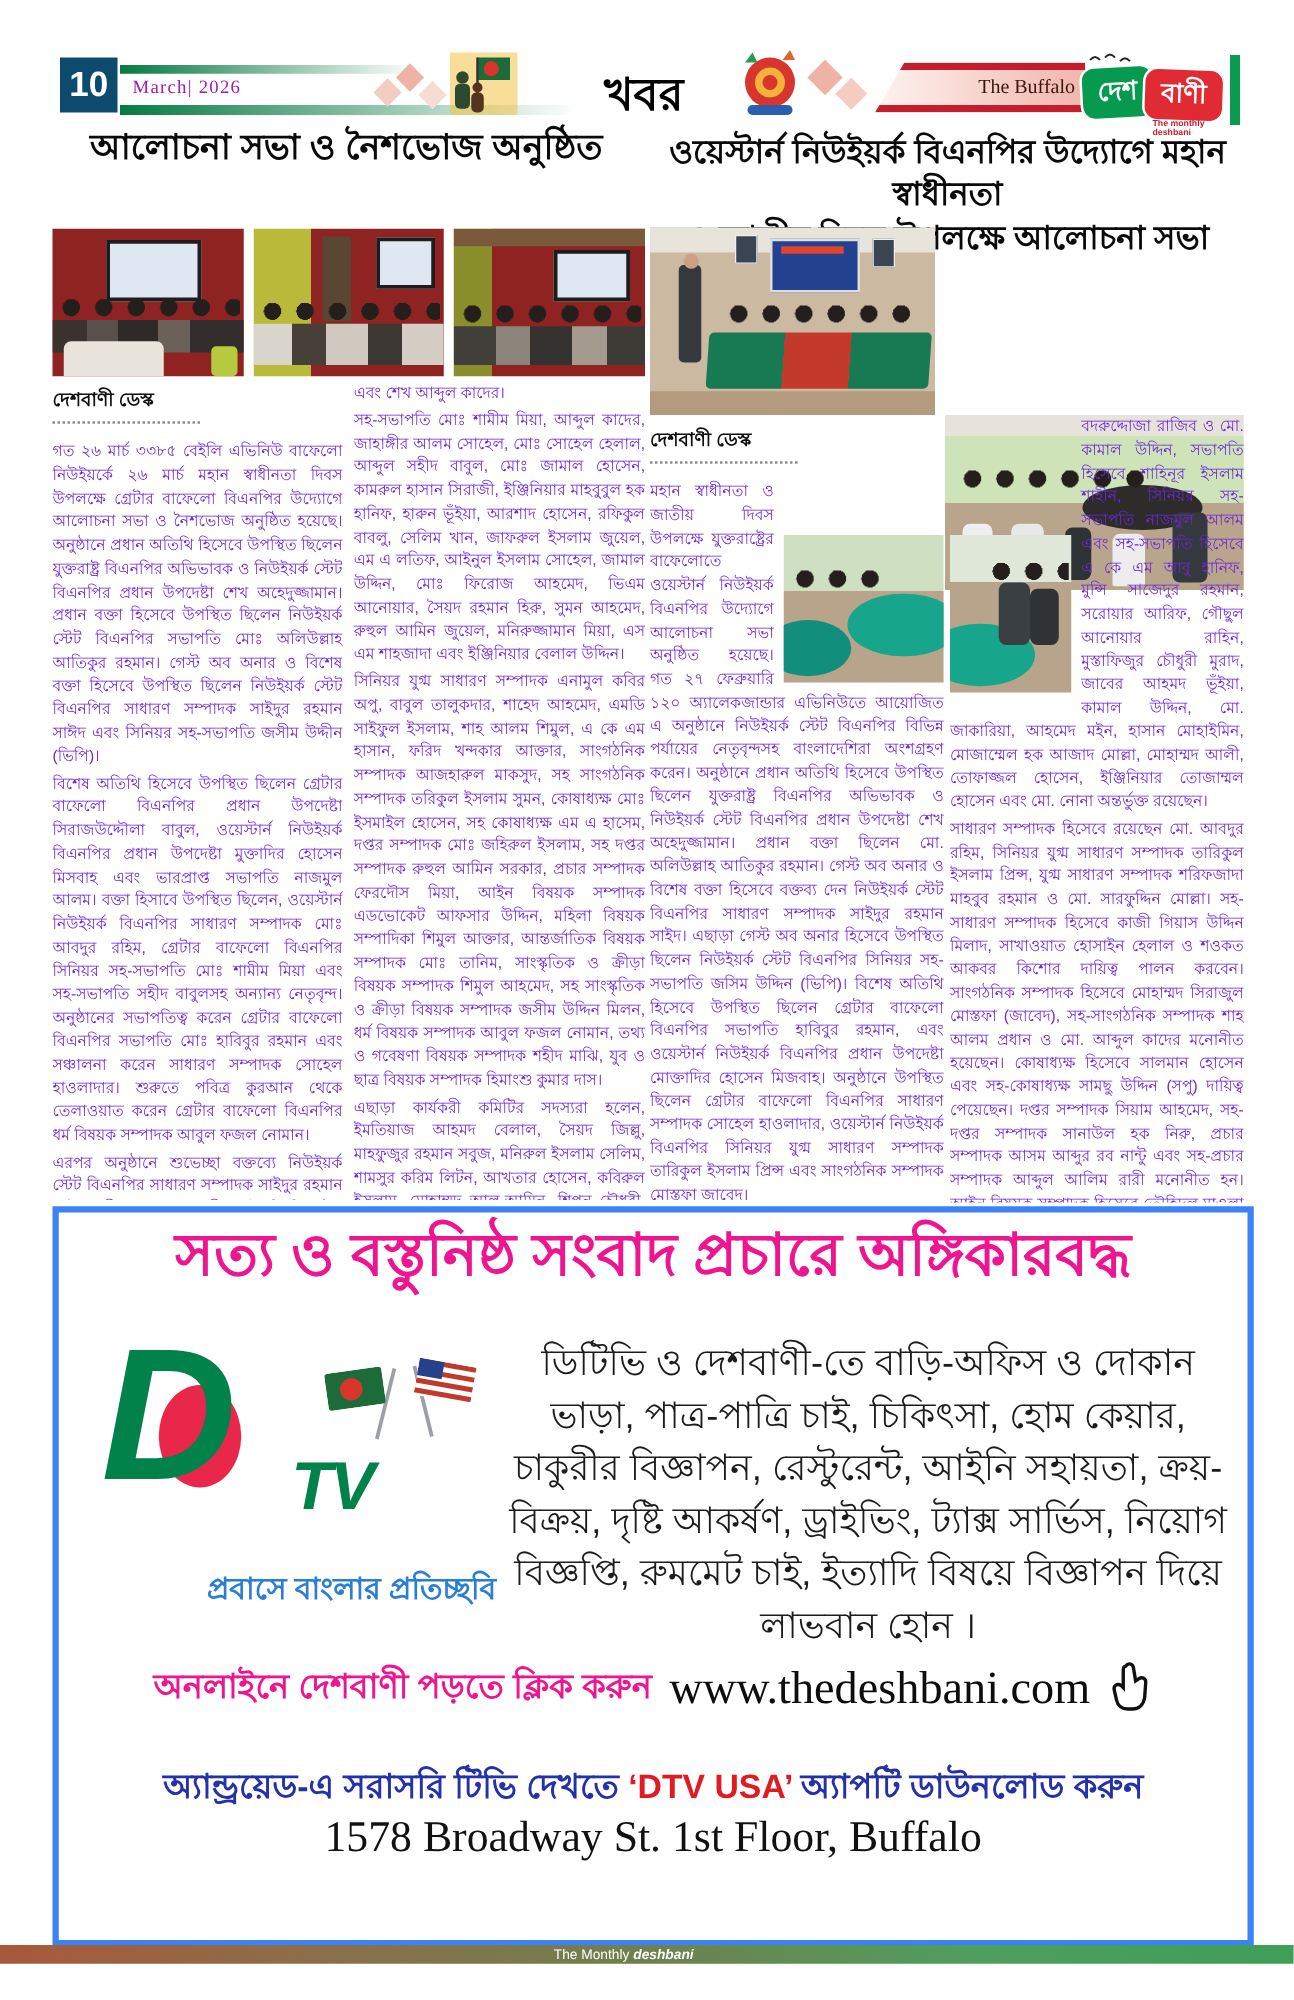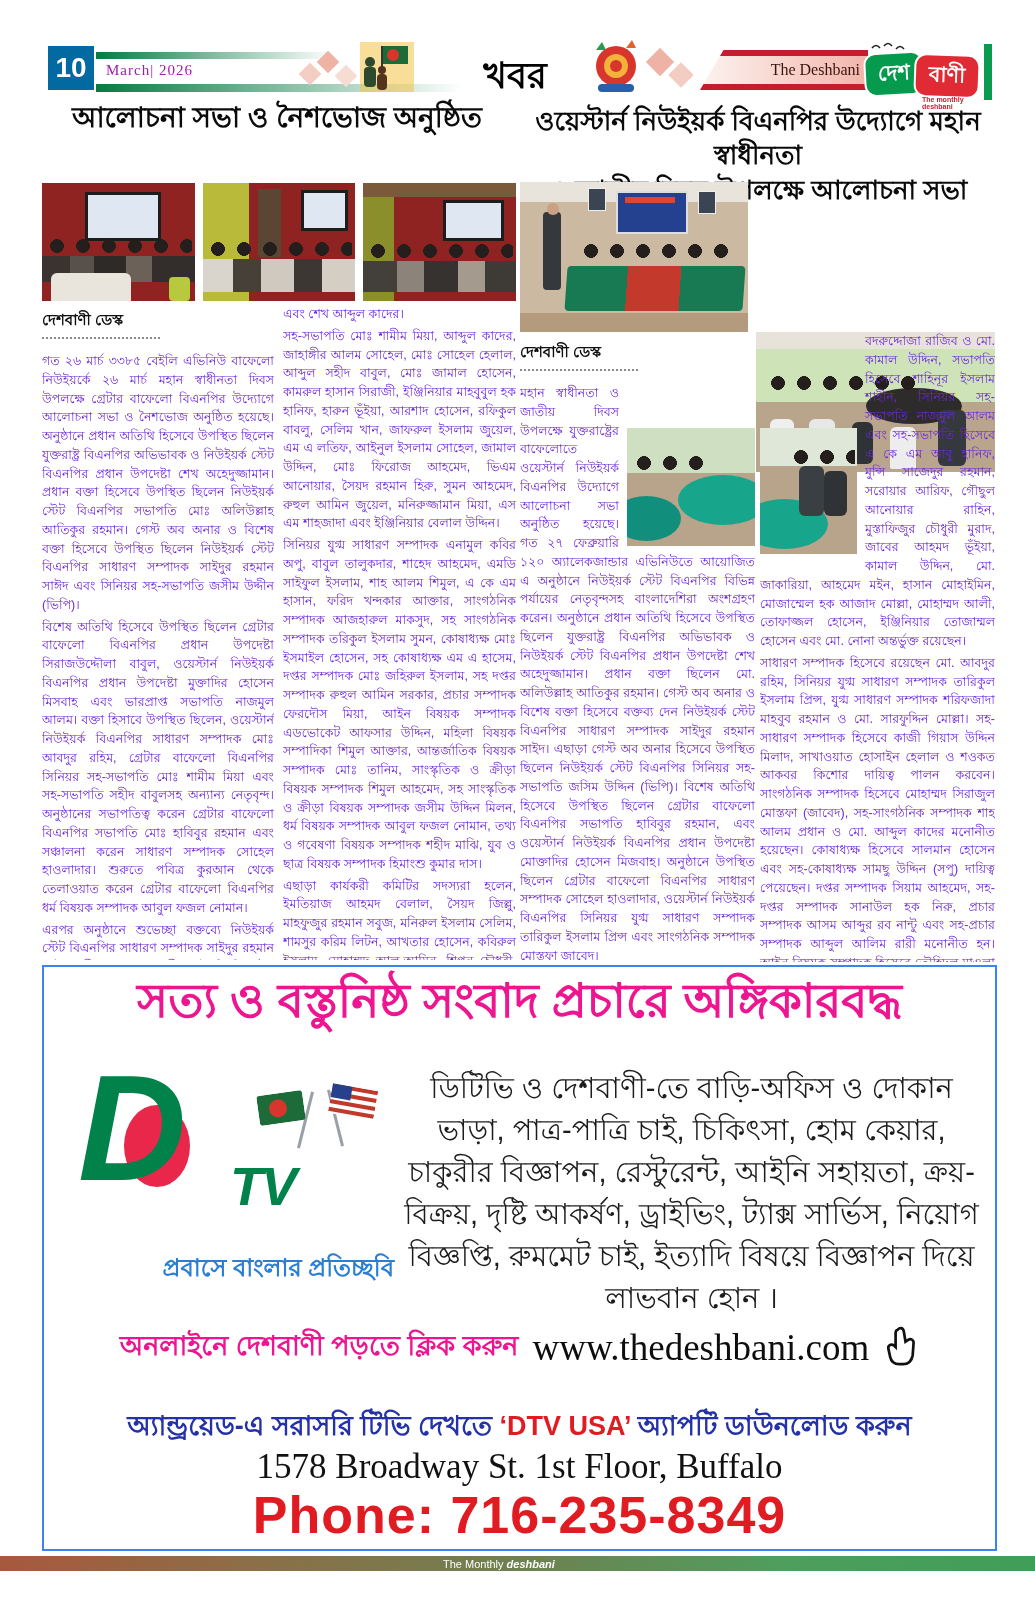--- a/index.html
+++ b/index.html
@@ -2,21 +2,21 @@
 <html><head>
 <meta charset="utf-8">
 <style>
   html,body{margin:0;padding:0;}
   body{
     width:1035px;height:1600px;position:relative;background:#fff;overflow:hidden;
     font-family:"Liberation Sans","DejaVu Sans",sans-serif;color:#141414;
   }
   .abs{position:absolute;}
   
-  .pageno{left:48px;top:46px;width:46px;height:44px;background:#0369a1;color:#fff;
+  .pageno{left:48px;top:46px;width:46px;height:44px;background:#0c4a6e;color:#fff;
     display:flex;align-items:center;justify-content:center;font-size:28px;font-weight:700;}
   .bar{background:linear-gradient(90deg,#067a42,#ffffff);}
   .date{font-family:"Liberation Serif","DejaVu Serif",serif;font-size:15px;color:#a21caf;letter-spacing:1px;}
   .section-title{font-size:36px;font-weight:800;color:#000;}
   .diamond{position:absolute;width:16px;height:16px;transform:rotate(45deg);}
   .banner{left:700px;top:50px;width:168px;height:40px;clip-path:polygon(14% 0,100% 0,100% 100%,0 100%);}
   .banner .rs{height:6px;background:#c41e2e;}
   .banner .mid{height:28px;background:linear-gradient(90deg,#fdf3f0,#f2b5ab);
     display:flex;align-items:center;justify-content:flex-end;padding-right:8px;
     font-family:"Liberation Serif","DejaVu Serif",serif;font-size:16px;color:#3a1510;}
@@ -29,21 +29,21 @@
   .byline-rule{border-top:2px dotted #8a8a8a;width:118px;margin-top:4px;}
   .col{overflow:hidden;font-size:12.5px;line-height:1.5;text-align:justify;color:#6d28d9;}
   .col p{margin:0 0 3px 0;}
   
   .photo{position:relative;overflow:hidden;background:#7a6a58;}
   .ph{position:absolute;}
   .heads{background:radial-gradient(circle 7px at 12px 9px,#241f1c 98%,transparent 100%) repeat-x;
     background-size:26px 20px;height:20px;}
   .screen{background:#dfe7f2;border:3px solid #1d1d1d;}
   
-  .ad-box{left:42px;top:965px;width:951px;height:582px;border:2px solid #3b82f6;background:#fff;}
+  .ad-box{left:42px;top:965px;width:951px;height:582px;border:5px solid #3b82f6;background:#fff;}
   .ad-head{position:absolute;top:8px;left:0;width:100%;text-align:center;
     color:#ed1690;font-size:47px;font-weight:700;line-height:1.1;}
   .ad-body{position:absolute;left:360px;top:100px;width:575px;text-align:center;
     font-size:29px;line-height:1.45;color:#1c1c1c;font-weight:500;}
   .online-row{position:absolute;left:0;top:358px;width:100%;display:flex;align-items:center;justify-content:center;gap:14px;}
   .online-label{color:#ed1690;font-size:27px;font-weight:800;}
   .website{font-family:"Liberation Serif","DejaVu Serif",serif;font-size:37px;color:#0d0d0d;}
   .android-row{position:absolute;left:0;top:438px;width:100%;text-align:center;
     font-size:27px;font-weight:800;color:#2431a8;}
   .android-row .app{color:#e01b22;margin-top:40px;}
@@ -102,21 +102,21 @@
     <rect x="10" y="44" width="36" height="8" rx="4" fill="#2a5fae"></rect>
     <path d="M8 10 L14 2 L18 10 Z" fill="#2a9a4e"></path>
     <path d="M38 8 L44 0 L48 8 Z" fill="#e0642f"></path>
   </svg>
   <span class="diamond" style="left:62px;top:12px;background:#eeb3a4;width:20px;height:20px;"></span>
   <span class="diamond" style="left:84px;top:26px;background:#f3cdc2;width:18px;height:18px;"></span>
 </div>
 
 <div class="abs banner">
   <div class="rs"></div>
-  <div class="mid">The Deshbani</div>
+  <div class="mid">The Buffalo</div>
   <div class="rs"></div>
 </div>
 
 <div class="abs" style="left:866px;top:42px;width:115px;height:58px;">
   <svg width="40" height="14" viewBox="0 0 40 14" style="position:absolute;left:4px;top:-2px;">
     <path d="M2 8 Q6 3 10 8 M14 6 Q18 1 22 6 M26 9 Q30 4 34 9" stroke="#222" stroke-width="1.6" fill="none"></path>
   </svg>
   <div class="logo-blob" style="left:0;top:12px;width:56px;height:40px;background:#069a4e;transform:rotate(-3deg);">দেশ</div>
   <div class="logo-blob" style="left:50px;top:14px;width:62px;height:40px;background:#e02b35;transform:rotate(2deg);">বাণী</div>
   <div style="position:absolute;left:56px;top:54px;font-size:7px;color:#c41e2e;font-weight:700;">The monthly deshbani</div>
@@ -256,18 +256,17 @@
     <svg width="36" height="44" viewBox="0 0 40 48">
       <path d="M16 4c2-3 6-3 7 1l2 12 3-2c3-2 6 0 6 3l-1 14c-1 6-5 10-11 10h-4c-5 0-9-3-10-8l-2-9c-1-4 3-6 6-4l2 2V8c0-3 1-4 2-4z" fill="#fff" stroke="#111" stroke-width="3"></path>
     </svg>
   </div>
 
   <div class="android-row">
     <span>অ্যান্ড্রয়েড-এ সরাসরি টিভি দেখতে </span><span class="app">‘DTV USA’</span><span> অ্যাপটি ডাউনলোড করুন</span>
   </div>
 
   <div class="address">1578 Broadway St. 1st Floor, Buffalo</div>
-  <div class="phone">Phone: 716-235-8349</div>
 </div>
 
 <div class="abs footer-bar">
   <div class="footer-text"><span>The Monthly </span><span class="brand">deshbani</span></div>
 </div>
 
 </body></html>

